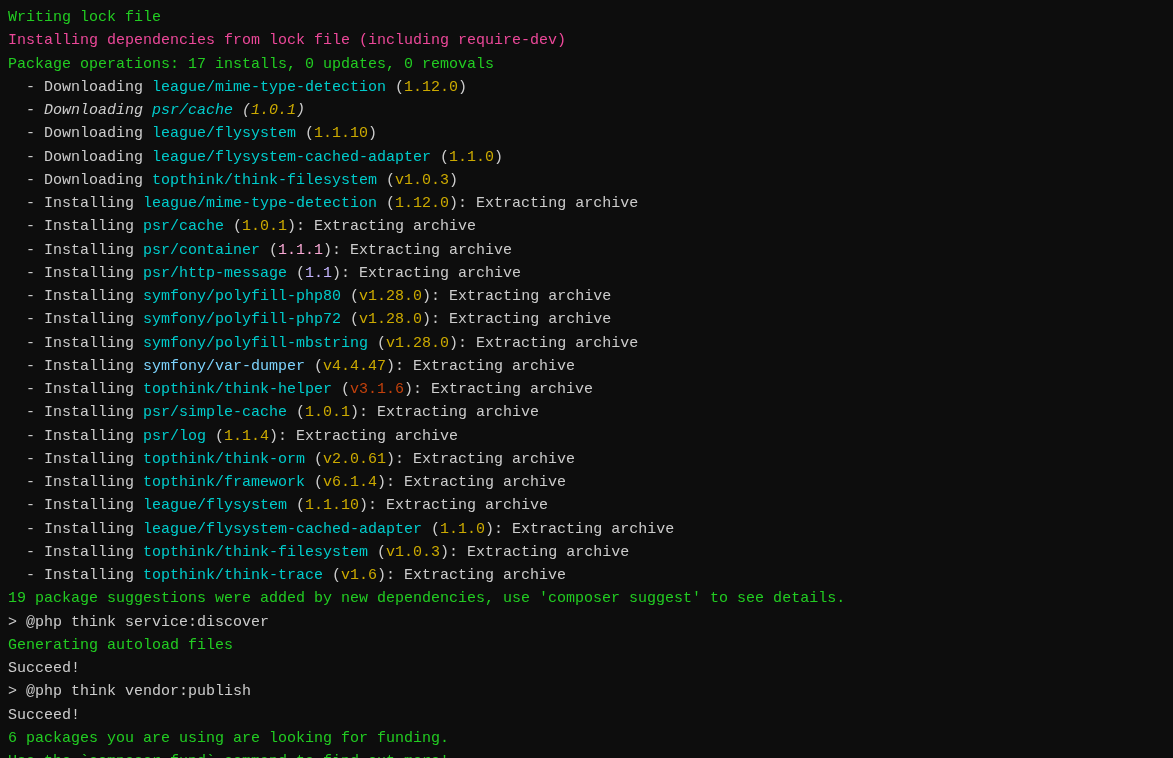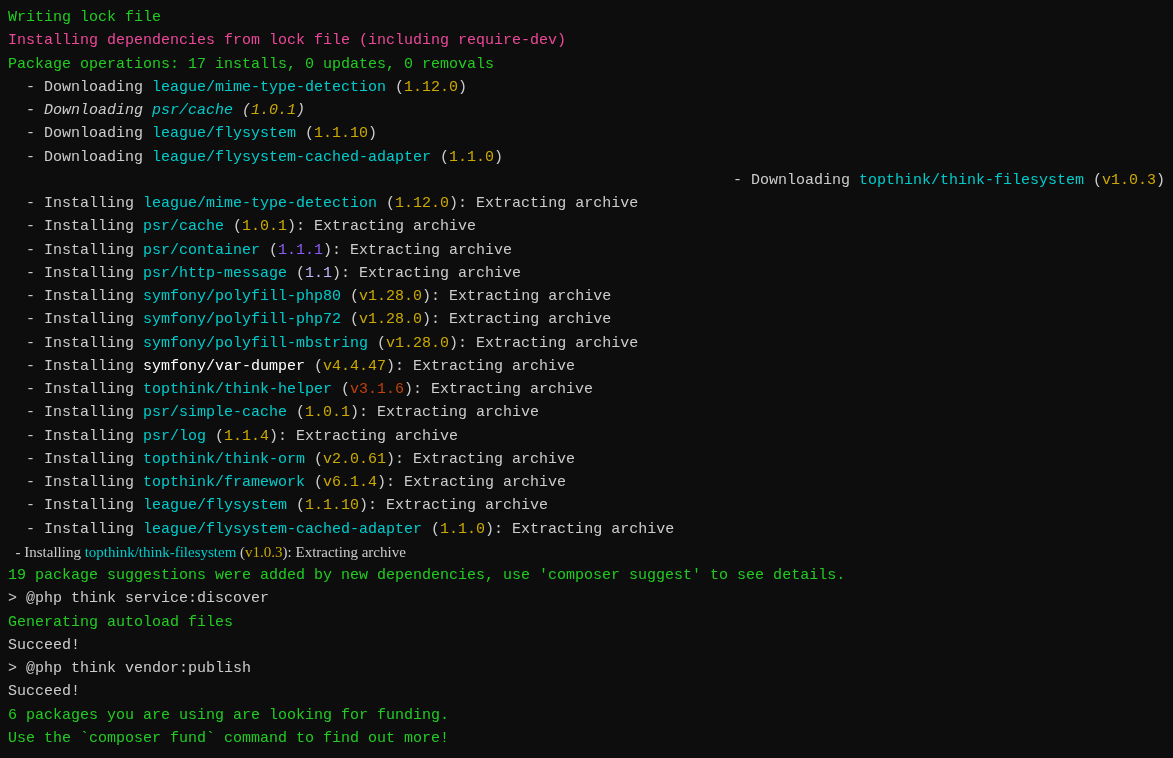--- a/index.html
+++ b/index.html
@@ -25,37 +25,38 @@
 <body>
 
 <div class="terminal">
 <div style="white-space: pre; color: rgb(34, 204, 34);">Writing lock file</div>
     <div style="white-space: pre; color: #ec4899;">Installing dependencies from lock file (including require-dev)</div>
     <div style="white-space: pre; color: rgb(34, 204, 34);">Package operations: 17 installs, 0 updates, 0 removals</div>
     <div style="white-space: pre;"><span style="color: rgb(204, 204, 204);">  - Downloading </span><span style="color: rgb(0, 204, 204);">league/mime-type-detection</span><span style="color: rgb(204, 204, 204);"> (</span><span style="color: rgb(204, 170, 0);">1.12.0</span><span style="color: rgb(204, 204, 204);">)</span></div>
     <div style="white-space: pre; font-style: italic;"><span style="color: rgb(204, 204, 204);">  - Downloading </span><span style="color: rgb(0, 204, 204);">psr/cache</span><span style="color: rgb(204, 204, 204);"> (</span><span style="color: rgb(204, 170, 0);">1.0.1</span><span style="color: rgb(204, 204, 204);">)</span></div>
     <div style="white-space: pre;"><span style="color: rgb(204, 204, 204);">  - Downloading </span><span style="color: rgb(0, 204, 204);">league/flysystem</span><span style="color: rgb(204, 204, 204);"> (</span><span style="color: rgb(204, 170, 0);">1.1.10</span><span style="color: rgb(204, 204, 204);">)</span></div>
     <div style="white-space: pre;"><span style="color: rgb(204, 204, 204);">  - Downloading </span><span style="color: rgb(0, 204, 204);">league/flysystem-cached-adapter</span><span style="color: rgb(204, 204, 204);"> (</span><span style="color: rgb(204, 170, 0);">1.1.0</span><span style="color: rgb(204, 204, 204);">)</span></div>
-    <div style="white-space: pre; text-align: right;"><span style="color: rgb(204, 204, 204);">  - Downloading </span><span style="color: rgb(0, 204, 204);">topthink/think-filesystem</span><span style="color: rgb(204, 204, 204);"> (</span><span style="color: rgb(204, 170, 0);">v1.0.3</span><span style="color: rgb(204, 204, 204);">)</span></div>
+    <div style="white-space: pre;"><span style="color: rgb(204, 204, 204);">  - Downloading </span><span style="color: rgb(0, 204, 204);">topthink/think-filesystem</span><span style="color: rgb(204, 204, 204);"> (</span><span style="color: rgb(204, 170, 0);">v1.0.3</span><span style="color: rgb(204, 204, 204);">)</span></div>
     <div style="white-space: pre;"><span style="color: rgb(204, 204, 204);">  - Installing </span><span style="color: rgb(0, 204, 204);">league/mime-type-detection</span><span style="color: rgb(204, 204, 204);"> (</span><span style="color: rgb(204, 170, 0);">1.12.0</span><span style="color: rgb(204, 204, 204);">): Extracting archive</span></div>
     <div style="white-space: pre;"><span style="color: rgb(204, 204, 204);">  - Installing </span><span style="color: rgb(0, 204, 204);">psr/cache</span><span style="color: rgb(204, 204, 204);"> (</span><span style="color: rgb(204, 170, 0);">1.0.1</span><span style="color: rgb(204, 204, 204);">): Extracting archive</span></div>
-    <div style="white-space: pre;"><span style="color: rgb(204, 204, 204);">  - Installing </span><span style="color: rgb(0, 204, 204);">psr/container</span><span style="color: rgb(204, 204, 204);"> (</span><span style="color: #8b5cf6; text-align: right;">1.1.1</span><span style="color: rgb(204, 204, 204);">): Extracting archive</span></div>
+    <div style="white-space: pre;"><span style="color: rgb(204, 204, 204);">  - Installing </span><span style="color: rgb(0, 204, 204);">psr/container</span><span style="color: rgb(204, 204, 204);"> (</span><span style="color: #f9a8d4; text-align: right;">1.1.1</span><span style="color: rgb(204, 204, 204);">): Extracting archive</span></div>
     <div style="white-space: pre;"><span style="color: rgb(204, 204, 204);">  - Installing </span><span style="color: rgb(0, 204, 204);">psr/http-message</span><span style="color: rgb(204, 204, 204);"> (</span><span style="color: #c4b5fd;">1.1</span><span style="color: rgb(204, 204, 204);">): Extracting archive</span></div>
     <div style="white-space: pre;"><span style="color: rgb(204, 204, 204);">  - Installing </span><span style="color: rgb(0, 204, 204); margin-top: 45px;">symfony/polyfill-php80</span><span style="color: rgb(204, 204, 204);"> (</span><span style="color: rgb(204, 170, 0);">v1.28.0</span><span style="color: rgb(204, 204, 204);">): Extracting archive</span></div>
     <div style="white-space: pre;"><span style="color: rgb(204, 204, 204);">  - Installing </span><span style="color: rgb(0, 204, 204);">symfony/polyfill-php72</span><span style="color: rgb(204, 204, 204);"> (</span><span style="color: rgb(204, 170, 0);">v1.28.0</span><span style="color: rgb(204, 204, 204);">): Extracting archive</span></div>
     <div style="white-space: pre;"><span style="color: rgb(204, 204, 204);">  - Installing </span><span style="color: rgb(0, 204, 204);">symfony/polyfill-mbstring</span><span style="color: rgb(204, 204, 204);"> (</span><span style="color: rgb(204, 170, 0);">v1.28.0</span><span style="color: rgb(204, 204, 204);">): Extracting archive</span></div>
-    <div style="white-space: pre;"><span style="color: rgb(204, 204, 204);">  - Installing </span><span style="color: #ffffff;">symfony/var-dumper</span><span style="color: rgb(204, 204, 204);"> (</span><span style="color: rgb(204, 170, 0);">v4.4.47</span><span style="color: rgb(204, 204, 204);">): Extracting archive</span></div>
+    <div style="white-space: pre;"><span style="color: rgb(204, 204, 204);">  - Installing </span><span style="color: #7dd3fc;">symfony/var-dumper</span><span style="color: rgb(204, 204, 204);"> (</span><span style="color: rgb(204, 170, 0);">v4.4.47</span><span style="color: rgb(204, 204, 204);">): Extracting archive</span></div>
     <div style="white-space: pre;"><span style="color: rgb(204, 204, 204);">  - Installing </span><span style="color: rgb(0, 204, 204);">topthink/think-helper</span><span style="color: rgb(204, 204, 204);"> (</span><span style="color: #c2410c;">v3.1.6</span><span style="color: rgb(204, 204, 204);">): Extracting archive</span></div>
     <div style="white-space: pre;"><span style="color: rgb(204, 204, 204);">  - Installing </span><span style="color: rgb(0, 204, 204);">psr/simple-cache</span><span style="color: rgb(204, 204, 204);"> (</span><span style="color: rgb(204, 170, 0);">1.0.1</span><span style="color: rgb(204, 204, 204);">): Extracting archive</span></div>
     <div style="white-space: pre;"><span style="color: rgb(204, 204, 204);">  - Installing </span><span style="color: rgb(0, 204, 204);">psr/log</span><span style="color: rgb(204, 204, 204);"> (</span><span style="color: rgb(204, 170, 0);">1.1.4</span><span style="color: rgb(204, 204, 204);">): Extracting archive</span></div>
     <div style="white-space: pre;"><span style="color: rgb(204, 204, 204);">  - Installing </span><span style="color: rgb(0, 204, 204);">topthink/think-orm</span><span style="color: rgb(204, 204, 204);"> (</span><span style="color: rgb(204, 170, 0);">v2.0.61</span><span style="color: rgb(204, 204, 204);">): Extracting archive</span></div>
     <div style="white-space: pre;"><span style="color: rgb(204, 204, 204);">  - Installing </span><span style="color: rgb(0, 204, 204);">topthink/framework</span><span style="color: rgb(204, 204, 204);"> (</span><span style="color: rgb(204, 170, 0);">v6.1.4</span><span style="color: rgb(204, 204, 204);">): Extracting archive</span></div>
     <div style="white-space: pre;"><span style="color: rgb(204, 204, 204);">  - Installing </span><span style="color: rgb(0, 204, 204);">league/flysystem</span><span style="color: rgb(204, 204, 204);"> (</span><span style="color: rgb(204, 170, 0);">1.1.10</span><span style="color: rgb(204, 204, 204);">): Extracting archive</span></div>
     <div style="white-space: pre;"><span style="color: rgb(204, 204, 204);">  - Installing </span><span style="color: rgb(0, 204, 204);">league/flysystem-cached-adapter</span><span style="color: rgb(204, 204, 204);"> (</span><span style="color: rgb(204, 170, 0);">1.1.0</span><span style="color: rgb(204, 204, 204);">): Extracting archive</span></div>
-    <div style="white-space: pre; font-family: Liberation Serif, serif;"><span style="color: rgb(204, 204, 204);">  - Installing </span><span style="color: rgb(0, 204, 204);">topthink/think-filesystem</span><span style="color: rgb(204, 204, 204);"> (</span><span style="color: rgb(204, 170, 0);">v1.0.3</span><span style="color: rgb(204, 204, 204);">): Extracting archive</span></div>
+    <div style="white-space: pre;"><span style="color: rgb(204, 204, 204);">  - Installing </span><span style="color: rgb(0, 204, 204);">topthink/think-filesystem</span><span style="color: rgb(204, 204, 204);"> (</span><span style="color: rgb(204, 170, 0);">v1.0.3</span><span style="color: rgb(204, 204, 204);">): Extracting archive</span></div>
+    <div style="white-space: pre;"><span style="color: rgb(204, 204, 204);">  - Installing </span><span style="color: rgb(0, 204, 204);">topthink/think-trace</span><span style="color: rgb(204, 204, 204);"> (</span><span style="color: rgb(204, 170, 0);">v1.6</span><span style="color: rgb(204, 204, 204);">): Extracting archive</span></div>
     <div style="white-space: pre; color: rgb(34, 204, 34);">19 package suggestions were added by new dependencies, use 'composer suggest' to see details.</div>
     <div style="white-space: pre; color: rgb(204, 204, 204);">&gt; @php think service:discover</div>
     <div style="white-space: pre; color: rgb(34, 204, 34);">Generating autoload files</div>
     <div style="white-space: pre; color: rgb(204, 204, 204);">Succeed!</div>
     <div style="white-space: pre; color: rgb(204, 204, 204);">&gt; @php think vendor:publish</div>
     <div style="white-space: pre; color: rgb(204, 204, 204);">Succeed!</div>
     <div style="white-space: pre; color: rgb(34, 204, 34);">6 packages you are using are looking for funding.</div>
     <div style="white-space: pre;"><span style="color: rgb(34, 204, 34);">Use the `composer fund` command to find out more!</span></div>
   </div>
 

